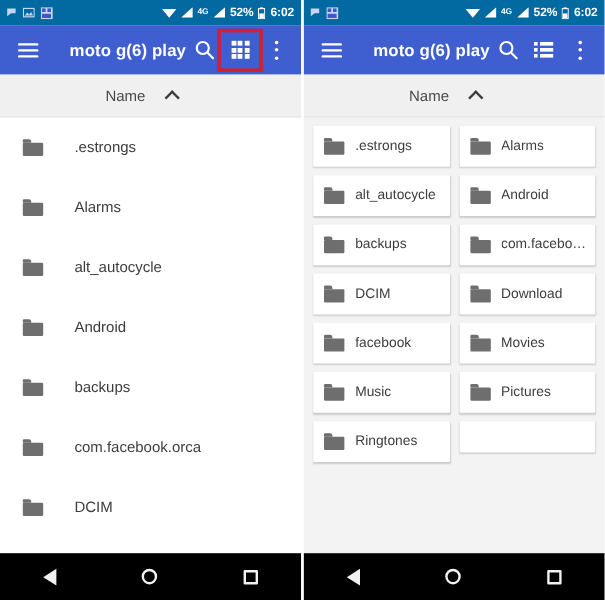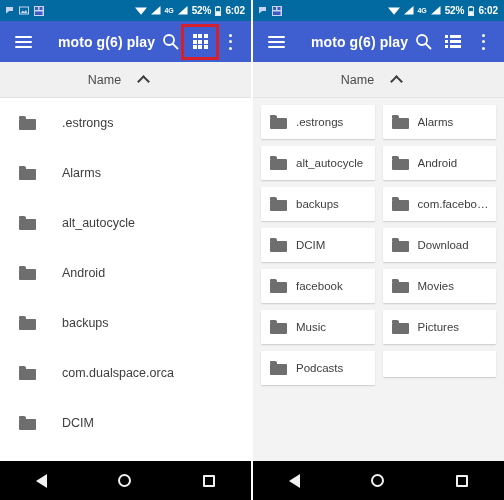--- a/index.html
+++ b/index.html
@@ -378,21 +378,21 @@
             <span class="tab"></span>
             <span class="body"></span>
           </span>
         <span class="name">backups</span>
       </div>
       <div class="list-item">
         <span class="folder">
             <span class="tab"></span>
             <span class="body"></span>
           </span>
-        <span class="name">com.dualspace.orca</span>
+        <span class="name">com.facebook.orca</span>
       </div>
       <div class="list-item">
         <span class="folder">
             <span class="tab"></span>
             <span class="body"></span>
           </span>
         <span class="name">DCIM</span>
       </div>
     </div>
 
@@ -570,21 +570,21 @@
               <span class="tab"></span>
               <span class="body"></span>
             </span>
           <span class="name">Pictures</span>
         </div>
         <div class="grid-card">
           <span class="folder">
               <span class="tab"></span>
               <span class="body"></span>
             </span>
-          <span class="name">Podcasts</span>
+          <span class="name">Ringtones</span>
         </div>
         <div class="grid-card partial">
           <span class="name"></span>
         </div>
       </div>
     </div>
 
     <div class="navbar">
       <span class="nav-back"></span>
       <span class="nav-home"></span>

